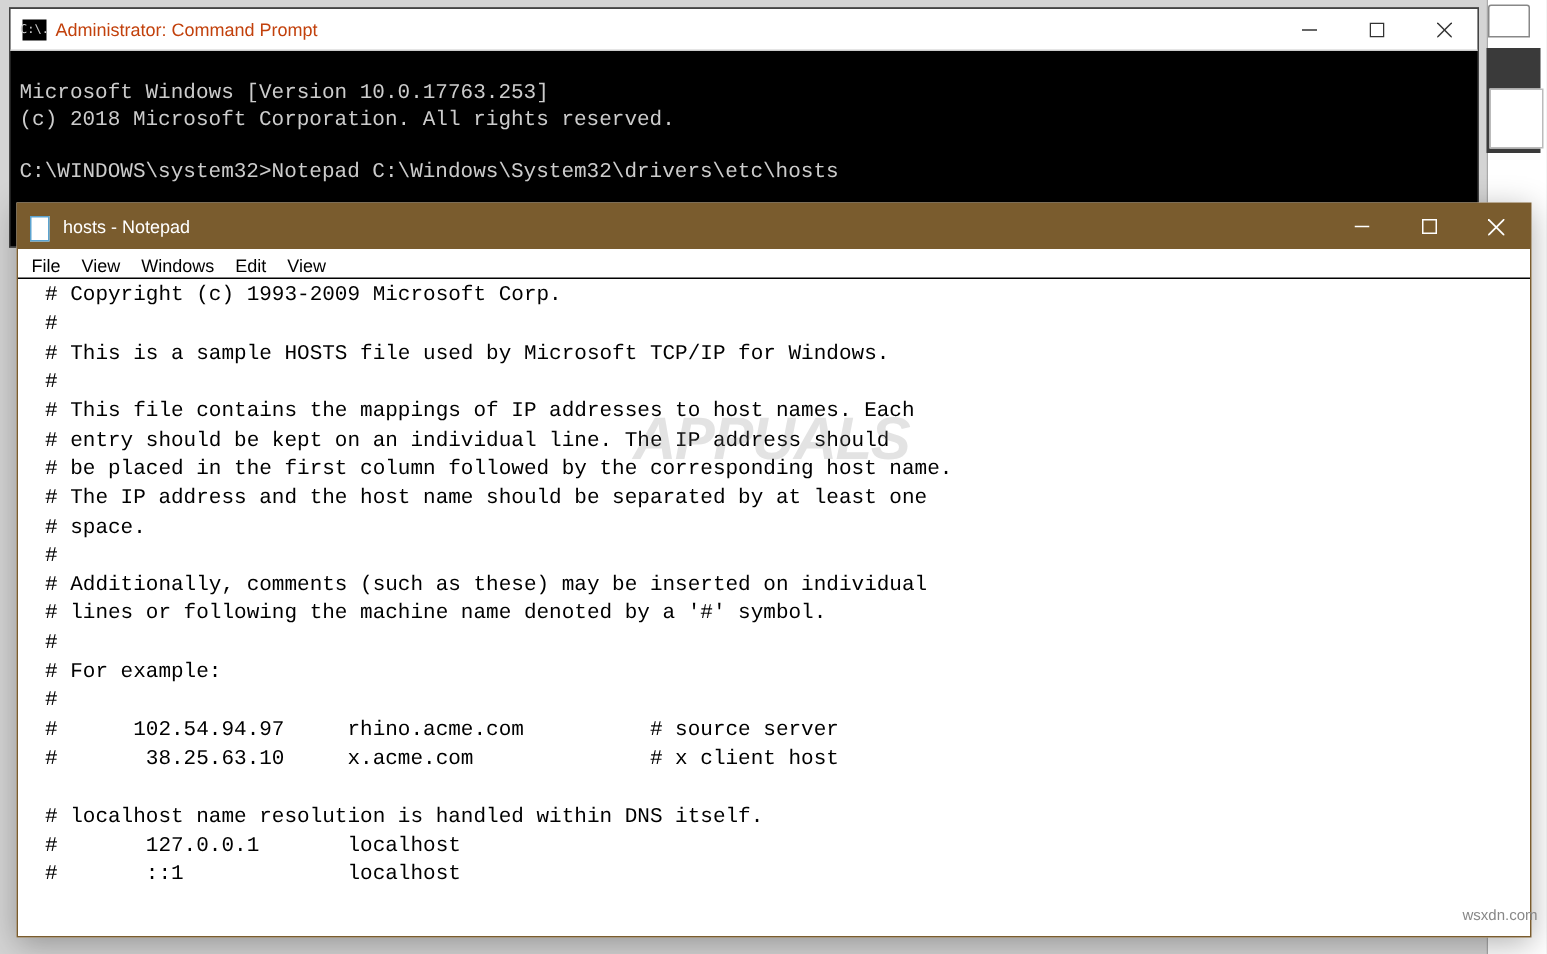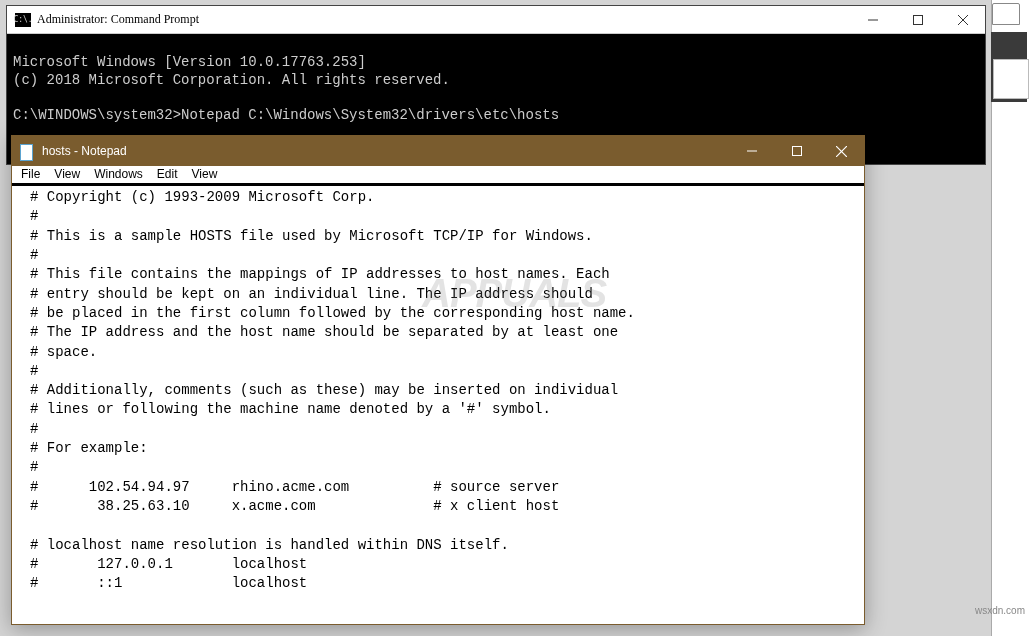--- a/index.html
+++ b/index.html
@@ -77,22 +77,21 @@
       display: flex;
       align-items: center;
       justify-content: center;
       color: #ccc;
       font-size: 8px;
       font-family: Consolas, monospace;
     }
     .cmd-title {
       flex: 1;
       font-size: 12px;
-      color: #000000;
-      font-family: Liberation Serif, serif;
+      color: #c2410c;
     }
     .cmd-controls {
       display: flex;
       height: 100%;
     }
     .cmd-btn {
       width: 45px;
       height: 100%;
       display: flex;
       align-items: center;
@@ -108,21 +107,21 @@
       font-size: 14px;
       color: #ccc;
       line-height: 1.25;
       white-space: pre;
     }
     
     .np-window {
       position: absolute;
       top: 135px;
       left: 11px;
-      width: 854px;
+      width: 1010px;
       height: 490px;
       background: #fff;
       border: 1px solid #7a5c2e;
       box-shadow: 0 4px 20px rgba(0,0,0,0.3);
     }
     .np-titlebar {
       height: 30px;
       background: #7a5c2e;
       display: flex;
       align-items: center;
@@ -156,23 +155,23 @@
       height: 100%;
       display: flex;
       align-items: center;
       justify-content: center;
       color: #fff;
     }
     .np-btn svg { display: block; }
     .np-menu {
       height: 20px;
       background: #fff;
-      border-bottom: 3px solid #000000;
-      display: flex;
-      align-items: flex-start;
+      border-bottom: 1px solid #000000;
+      display: flex;
+      align-items: flex-end;
       padding: 0 2px;
     }
     .np-menu-item {
       padding: 1px 7px;
       font-size: 12px;
       color: #000;
     }
     .np-body {
       padding: 2px 18px;
       font-family: Consolas, "Courier New", monospace;

